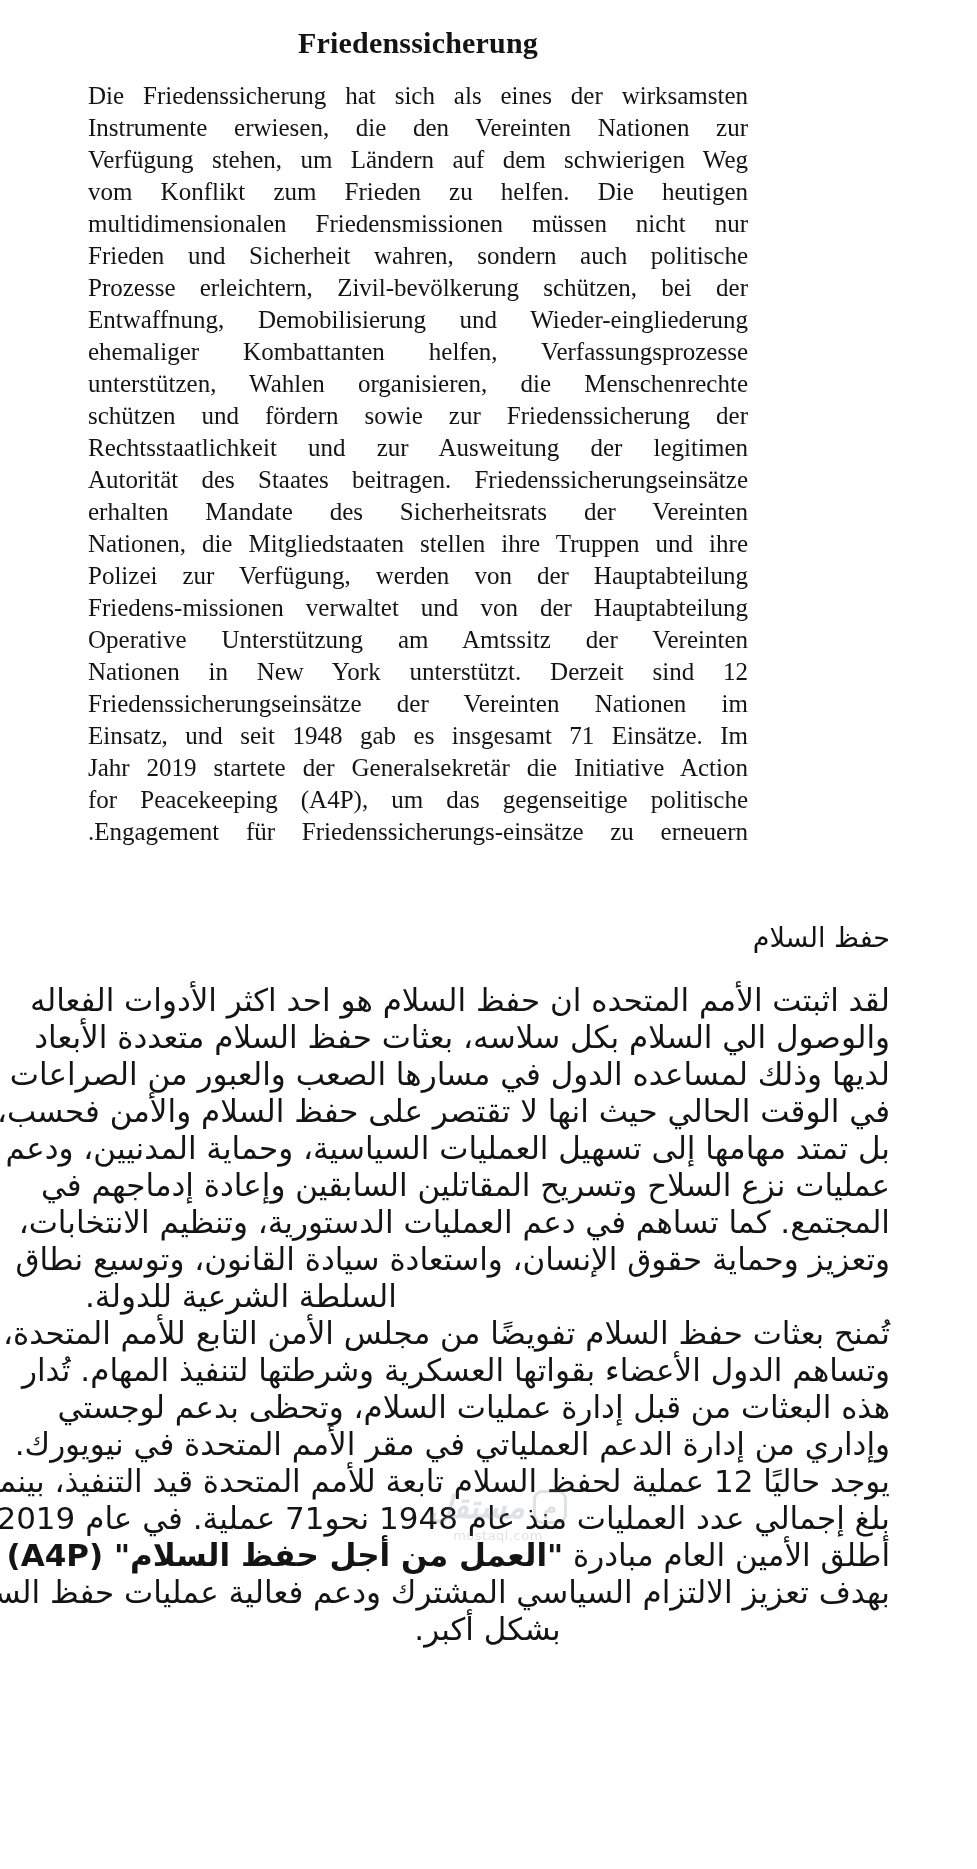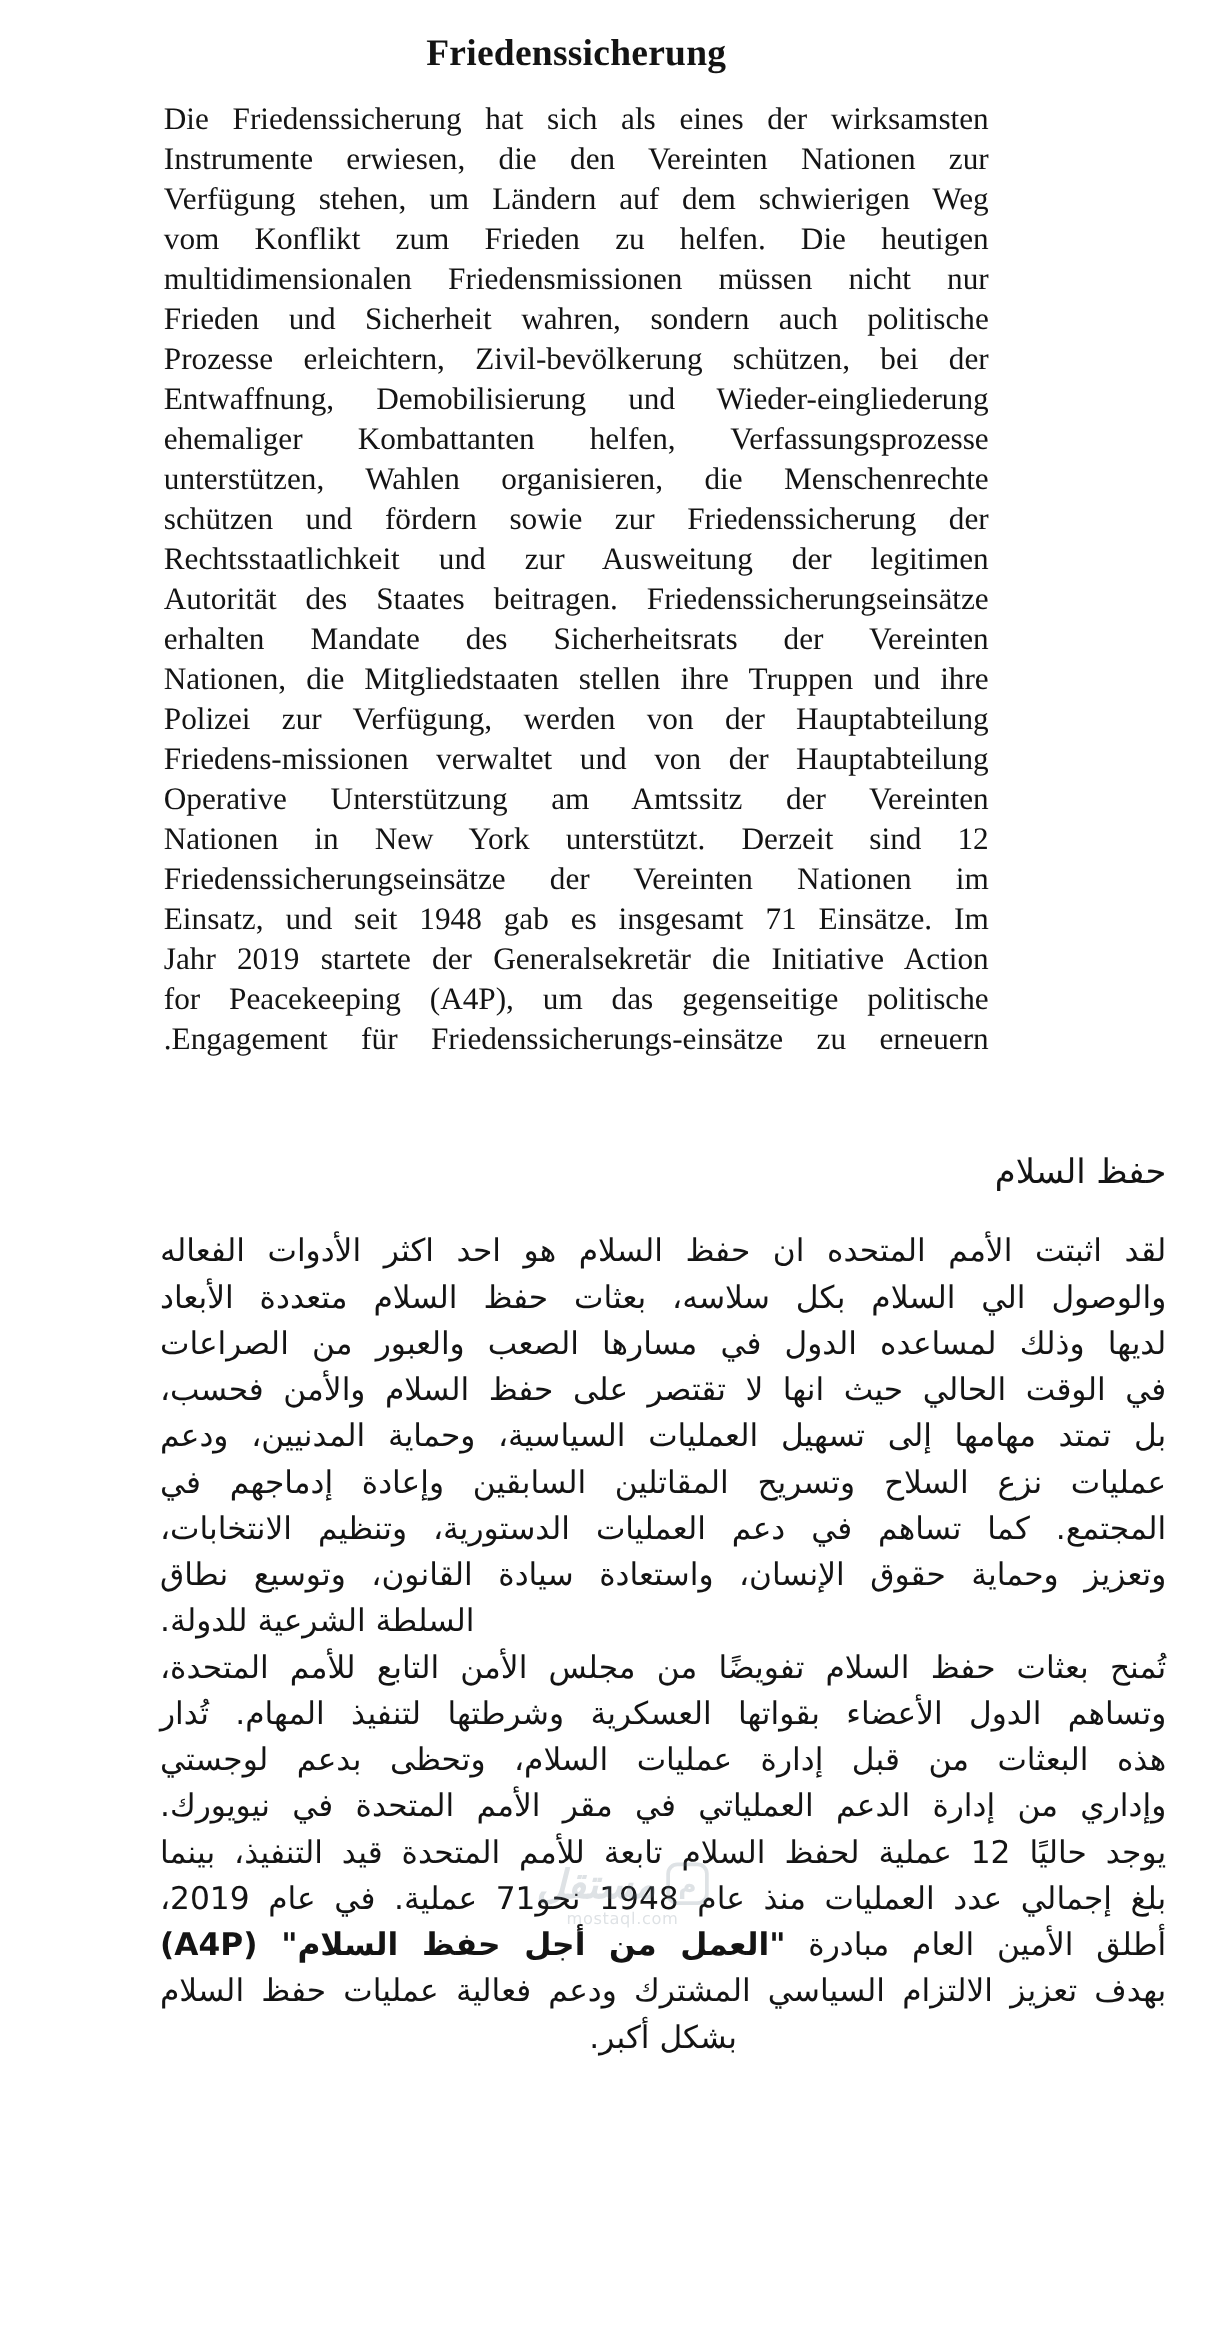--- a/index.html
+++ b/index.html
@@ -5,21 +5,20 @@
   * { margin: 0; padding: 0; box-sizing: border-box; }
   html, body { background: #ffffff; }
   .page {
     position: relative;
     width: 977px;
     height: 1869px;
     margin: 0 auto;
     background: #ffffff;
     color: #141414;
     overflow: hidden;
-    padding-left: 43px;
   }
   
   .de-section {
     margin: 24px 0 0 88px;
     width: 660px;
     font-family: "Liberation Serif", serif;
     color: #141414;
   }
   .de-title {
     text-align: center;
@@ -44,21 +43,21 @@
     font-family: "DejaVu Sans", sans-serif;
     color: #141414;
   }
   .ar-title {
     text-align: right;
     font-size: 27px;
     line-height: 40px;
     margin-bottom: 24px;
   }
   .ar-line {
-    font-size: 25px;
+    font-size: 31px;
     line-height: 37px;
     white-space: nowrap;
     text-align: justify;
     text-align-last: justify;
   }
   .ar-line.align-left {
     text-align: left;
     text-align-last: left;
   }
   .ar-line.align-center {

